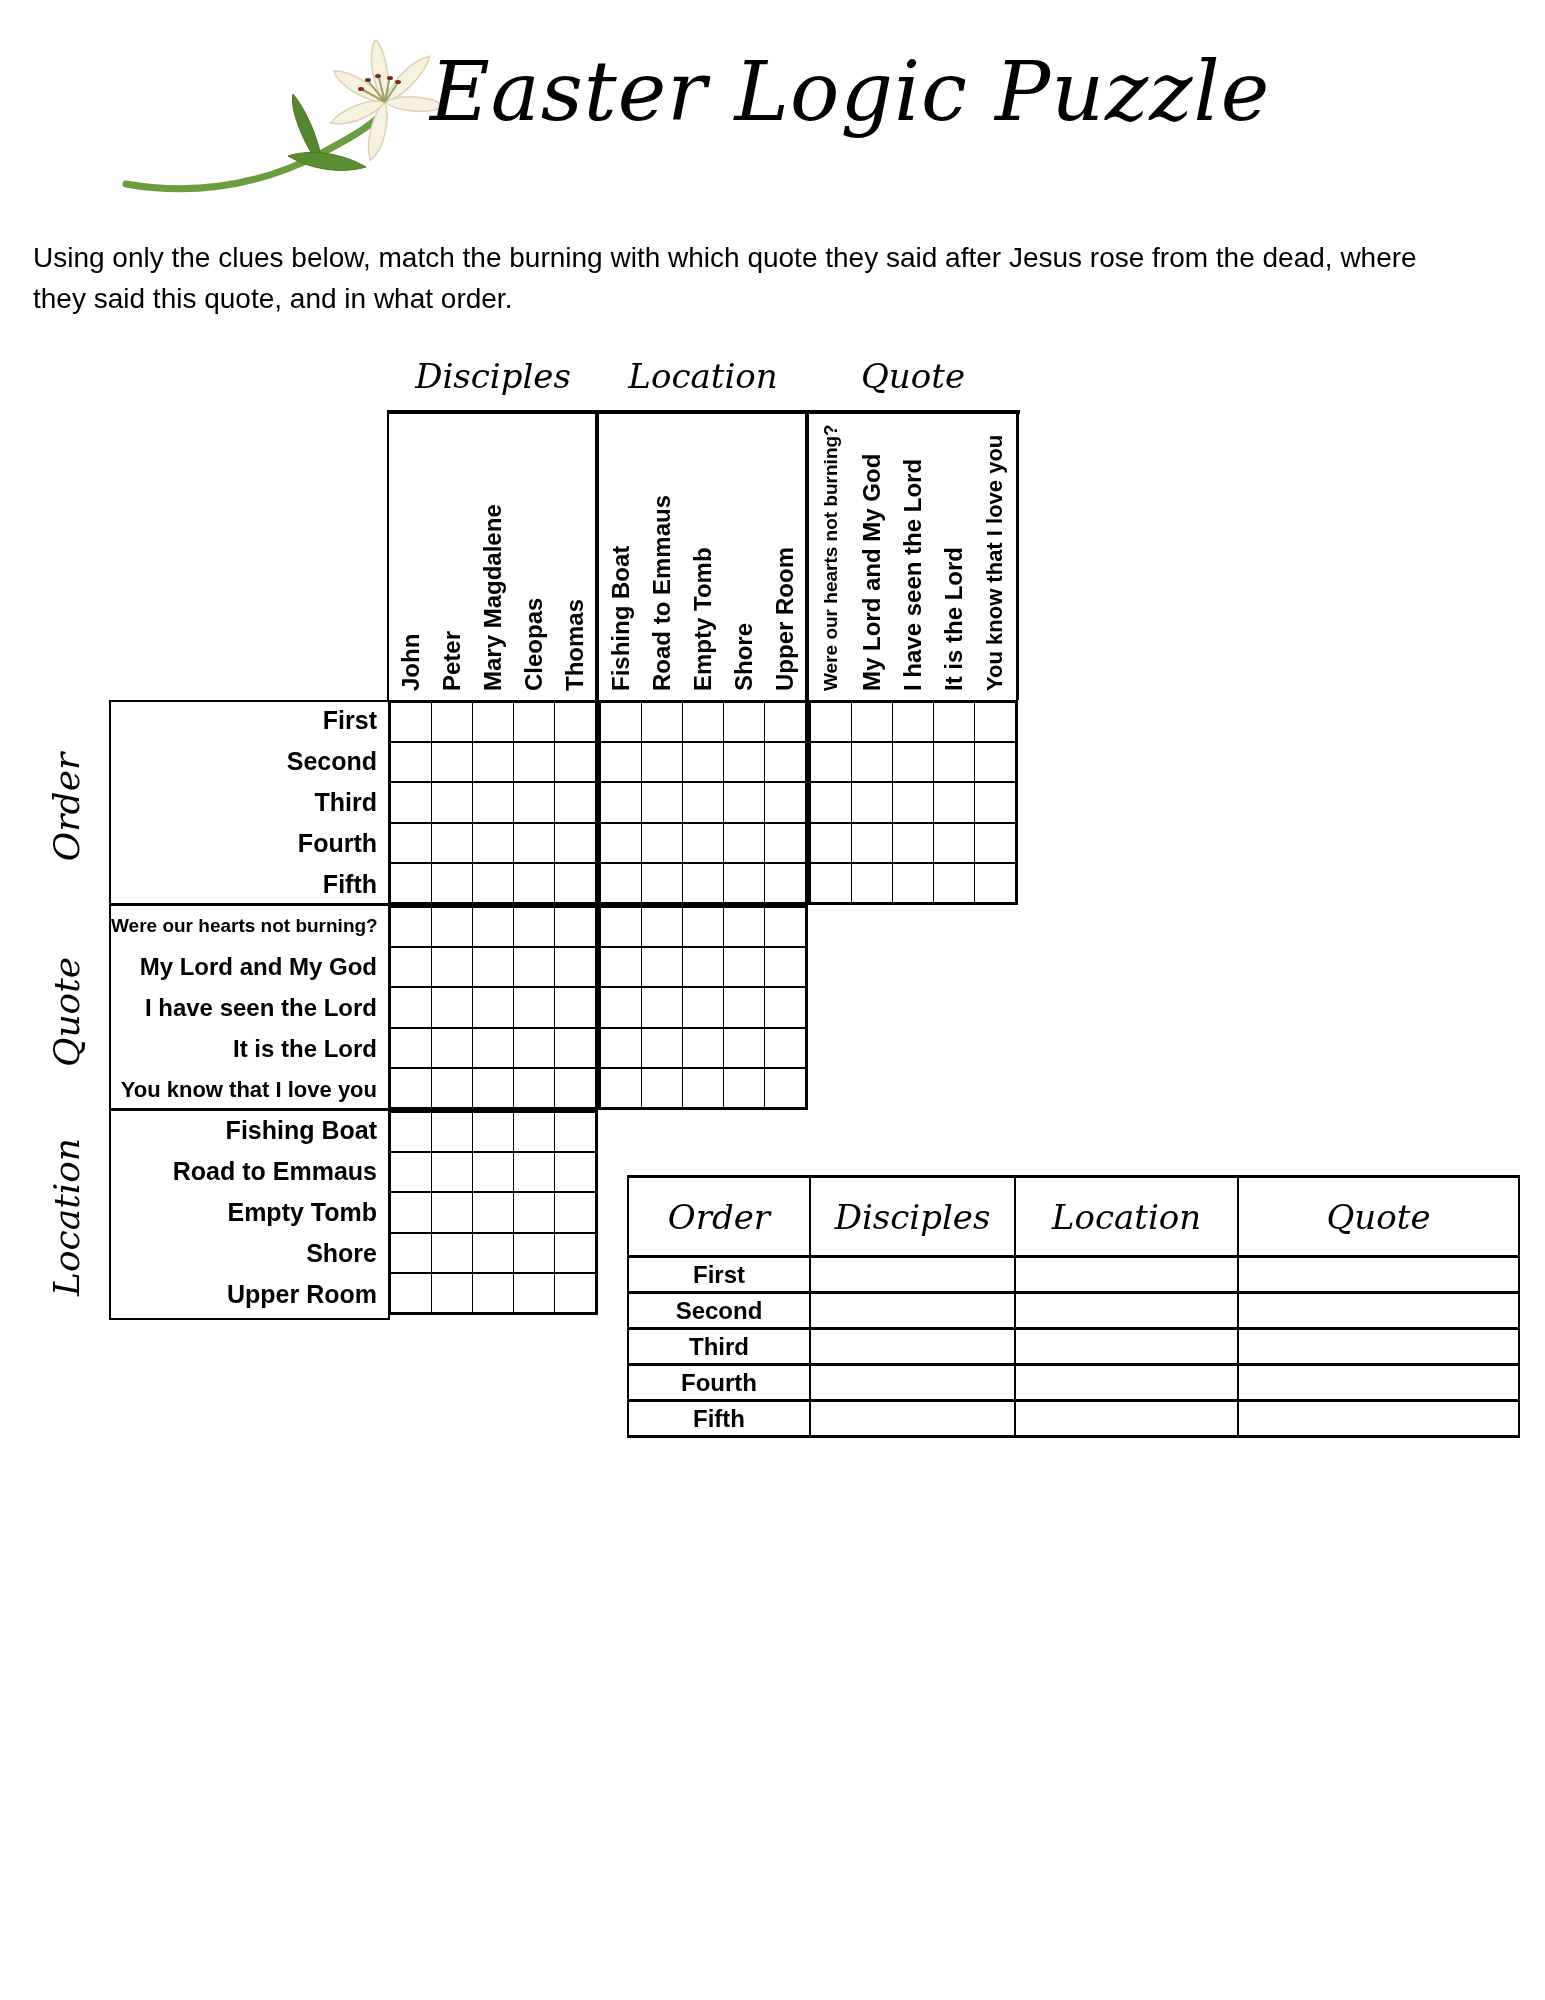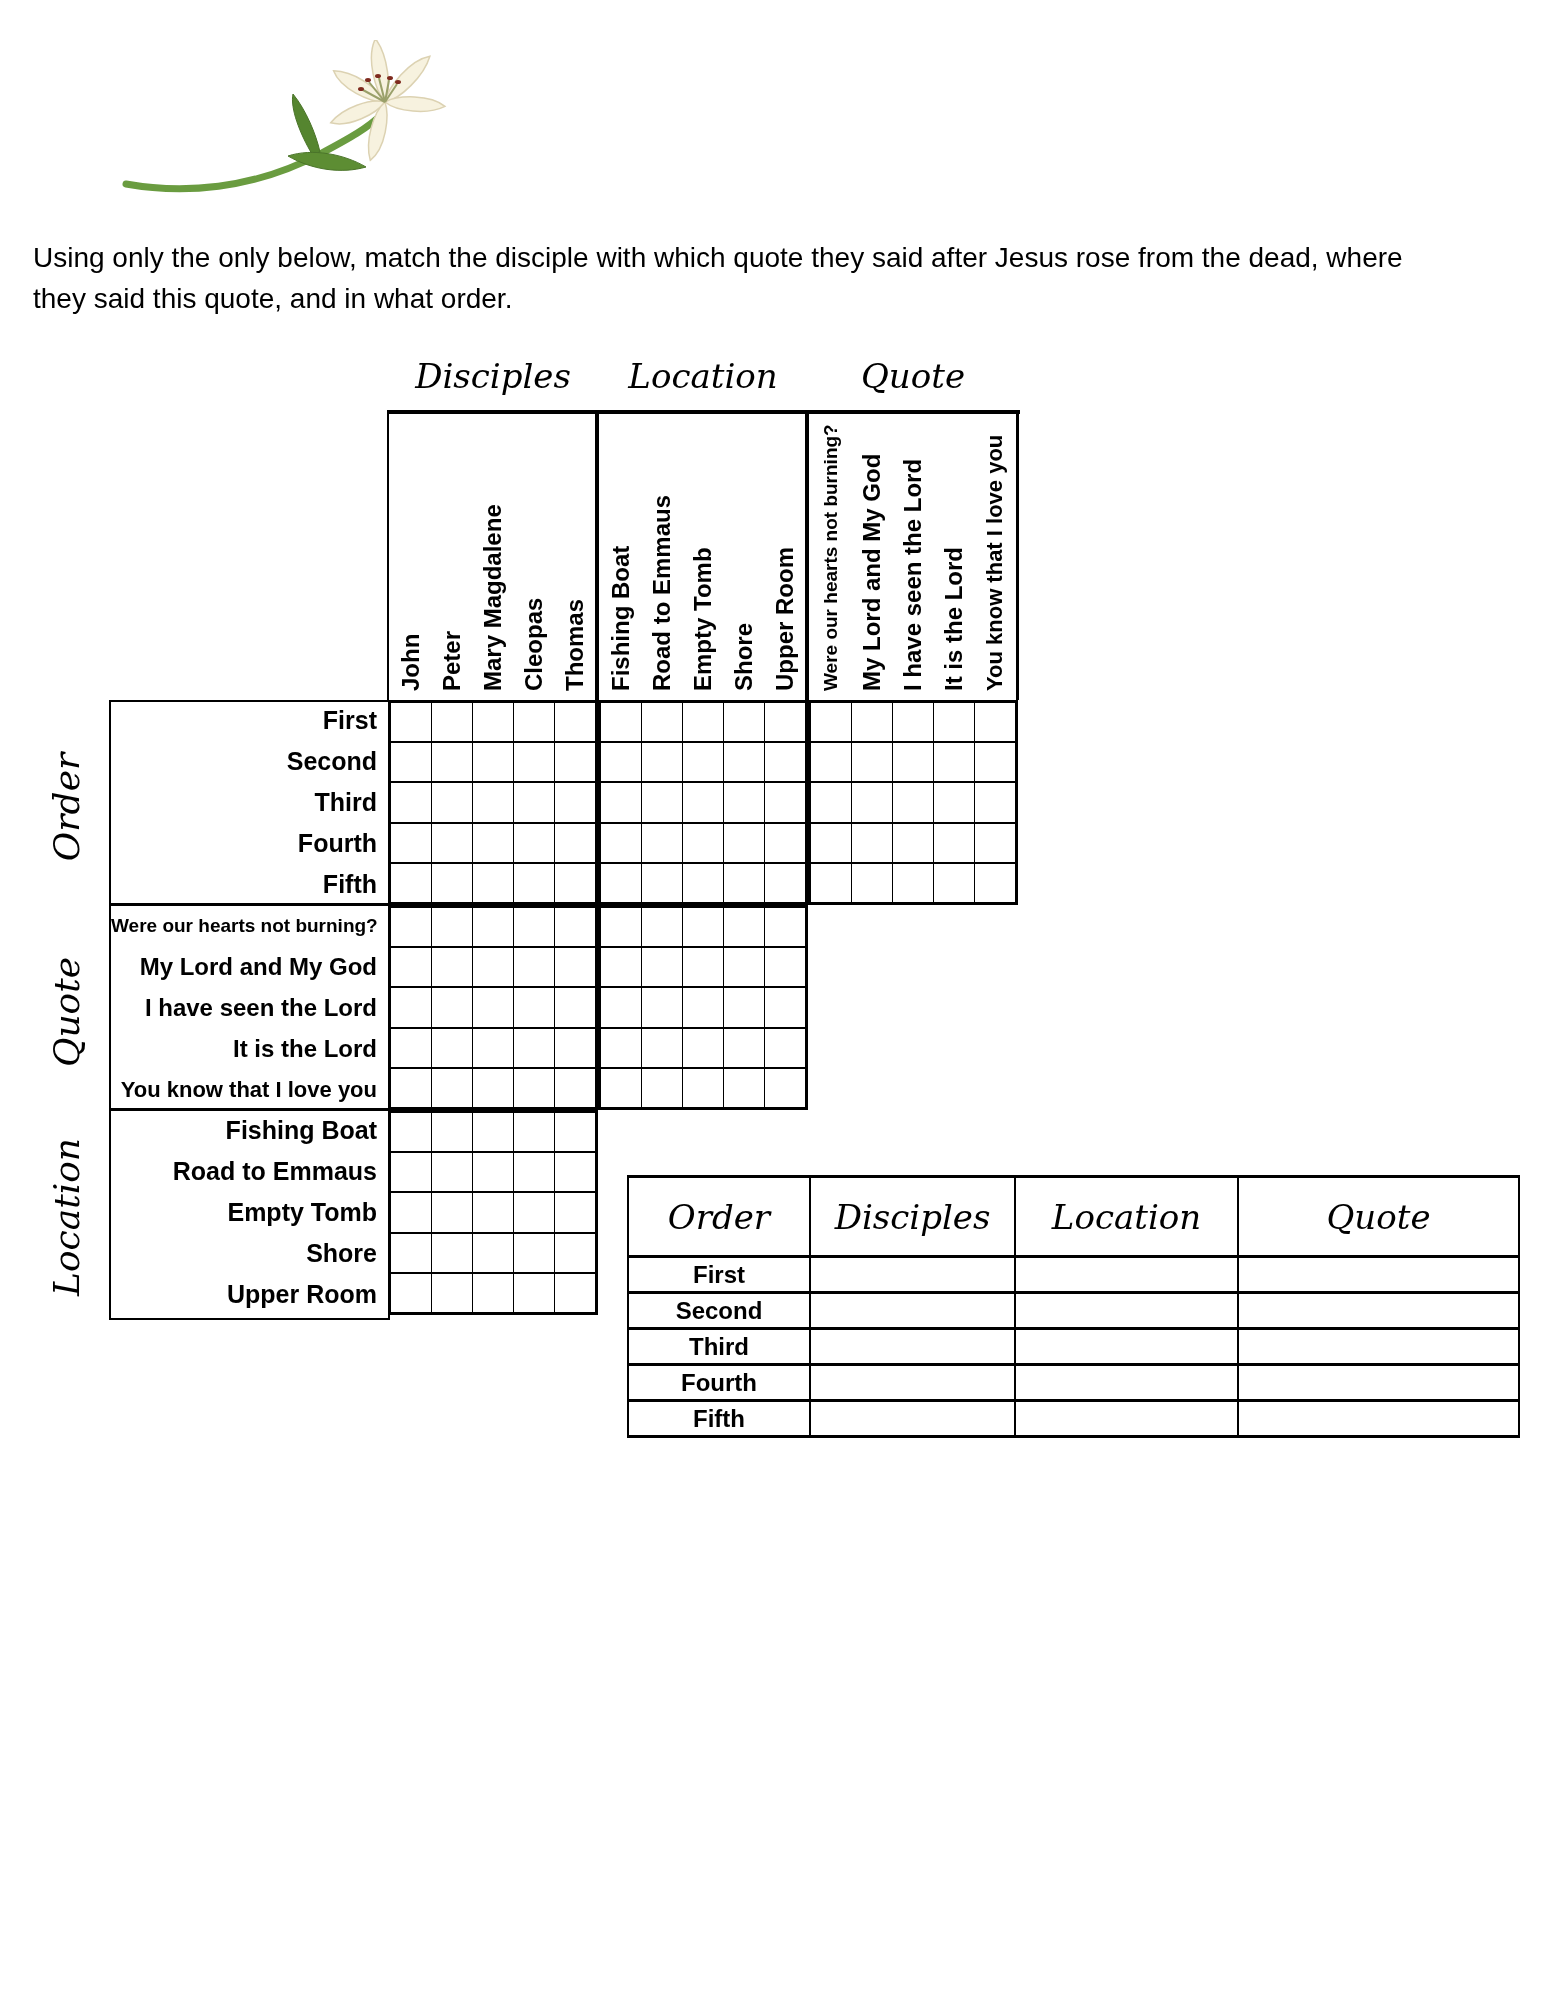--- a/index.html
+++ b/index.html
@@ -84,22 +84,23 @@
           <ellipse cx="-17" cy="-22" rx="3" ry="2"></ellipse>
           <ellipse cx="-7" cy="-26" rx="3" ry="2"></ellipse>
           <ellipse cx="5" cy="-24" rx="3" ry="2"></ellipse>
           <ellipse cx="-24" cy="-13" rx="3" ry="2"></ellipse>
           <ellipse cx="13" cy="-20" rx="3" ry="2"></ellipse>
         </g>
       </g>
     </svg>
   </div>
 
-
-  <p class="instructions">Using only the only below, match the disciple with which quote they said after Jesus rose from the dead, where they said this quote, and in what order.</p>
+  <h1 class="title">Easter Logic Puzzle</h1>
+
+  <p class="instructions">Using only the clues below, match the burning with which quote they said after Jesus rose from the dead, where they said this quote, and in what order.</p>
 
   <div id="built"></div>
 <div class="group-header" style="left: 388px; top: 356px;">Disciples</div>
     <div class="group-header" style="left: 598px; top: 356px;">Location</div>
     <div class="group-header" style="left: 808px; top: 356px;">Quote</div>
     <div class="rule" style="left: 388px; top: 410px; width: 632px; height: 4px;"></div>
     <div class="rule" style="left: 387px; top: 410px; width: 2px; height: 290px;"></div>
     <div class="rule" style="left: 595px; top: 410px; width: 4px; height: 290px;"></div>
     <div class="rule" style="left: 805px; top: 410px; width: 4px; height: 290px;"></div>
     <div class="rule" style="left: 1016px; top: 410px; width: 3px; height: 290px;"></div>

